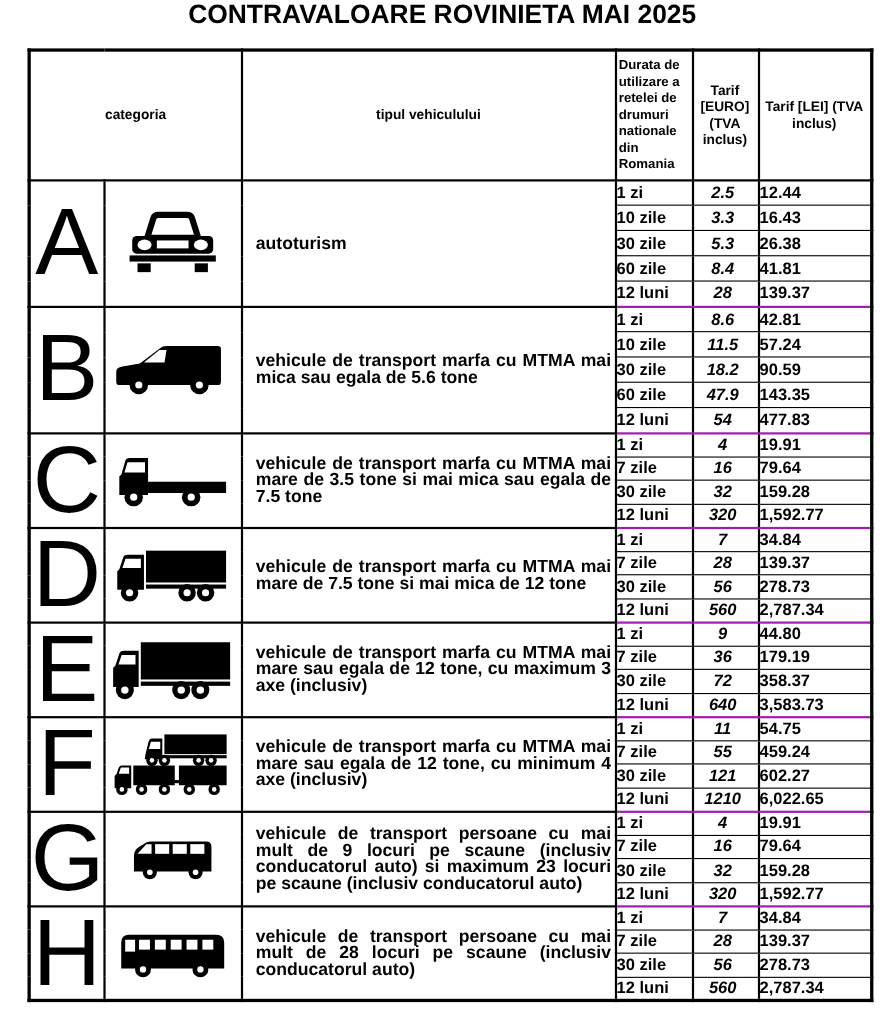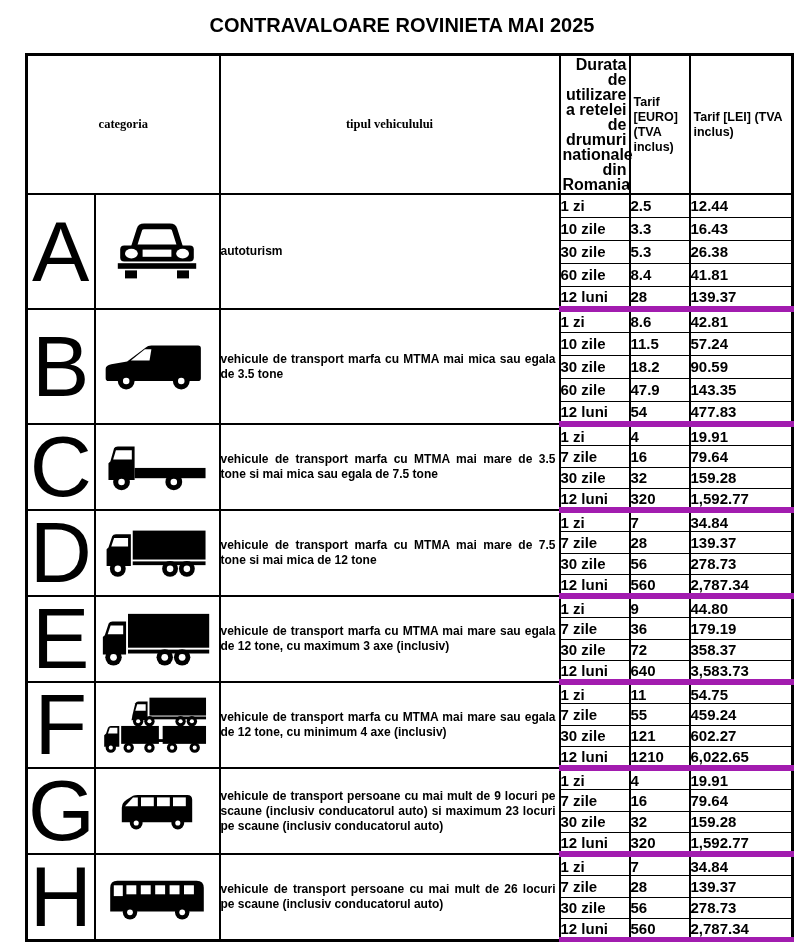--- a/index.html
+++ b/index.html
@@ -4,81 +4,81 @@
 <style>
   * { box-sizing: border-box; }
   html, body {
     margin: 0; padding: 0;
     width: 804px; height: 942px;
     background: #fff;
     font-family: "Liberation Sans", sans-serif;
     color: #000;
   }
   .page-title {
-    margin: 14px 0 0 0;
+    margin: 0 0 0 0;
     text-align: center;
-    font-size: 20px;
+    font-size: 24px;
     font-weight: bold;
     letter-spacing: 0px;
   }
   table.price-table {
     border-collapse: collapse;
     table-layout: fixed;
     margin: 16px 0 0 25px;
     width: 766px;
     border: 3px solid #000;
   }
   
   tr.head-row { height: 118px; }
   th {
     border: 2px solid #000;
     font-size: 12.5px;
     font-weight: bold;
     padding: 1px 3px;
     vertical-align: middle;
     line-height: 15px;
   }
-  th.h-cat, th.h-type { text-align: center; font-family: Liberation Serif, serif; }
-  th.h-dur { text-align: right; font-size: 16px; padding: 1px 2px; margin-left: 32px; }
-  th.h-euro, th.h-lei { text-align: left; padding-right: 4px; }
+  th.h-cat, th.h-type { text-align: center; }
+  th.h-dur { text-align: left; font-size: 12px; padding: 1px 2px; margin-left: 32px; }
+  th.h-euro, th.h-lei { text-align: center; padding-right: 4px; }
 
   
   td { border: 2px solid #000; padding: 0; vertical-align: middle; }
   td.cat-cell {
     text-align: center;
     font-size: 86px;
     line-height: 0.9;
     font-weight: normal;
     padding: 0;
   }
   td.icon-cell { text-align: center; }
   td.icon-cell svg { display: inline-block; vertical-align: middle; }
   td.desc-cell {
-    font-size: 12px;
+    font-size: 16px;
     font-weight: bold;
     line-height: 15px;
     text-align: justify;
-    padding: 1px 3px 1px 0;
+    padding: 1px 3px 1px 12px;
     vertical-align: middle;
   }
   td.dur-cell, td.euro-cell, td.lei-cell {
     border-top: 1px solid #000;
     border-bottom: 1px solid #000;
     font-size: 15px;
     font-weight: bold;
     white-space: nowrap;
   }
   td.dur-cell { text-align: left; }
-  td.euro-cell { text-align: left; padding-right: 5px; }
+  td.euro-cell { text-align: center; padding-right: 5px; font-style: italic; }
   td.lei-cell  { text-align: left; padding-right: 5px; }
 
   tr.sub { height: 21.5px; }
   tr.sub.tall { height: 23px; }
   tr.first-sub td { border-top: 2px solid #000; }
-  tr.last-sub td { border-bottom: 6px solid #a21caf; }
+  tr.last-sub td { border-bottom: 2px solid #a21caf; }
 </style>
 </head>
 <body>
 
 <h1 class="page-title">CONTRAVALOARE ROVINIETA MAI 2025</h1>
 
 <table class="price-table">
   <colgroup>
     <col style="width:68px">
     <col style="width:125px">
@@ -137,21 +137,21 @@
       <tr class="sub tall first-sub">
         <td class="cat-cell" rowspan="5">B</td>
         <td class="icon-cell" rowspan="5"><svg width="112" height="60" viewBox="0 0 120 64" fill="#000">
             <path d="M5,34 Q5,30 11,29 L28,26 L48,11 Q50,9 54,9 L104,9 Q107,9 107,12 L107,44 Q107,47 104,47 L8,47 Q5,47 5,44 Z"></path>
             <polygon points="32,25 47,13 54,13 52,25" fill="#fff"></polygon>
             <circle cx="27" cy="47" r="9"></circle>
             <circle cx="27" cy="47" r="3.5" fill="#fff"></circle>
             <circle cx="86" cy="47" r="9"></circle>
             <circle cx="86" cy="47" r="3.5" fill="#fff"></circle>
           </svg></td>
-        <td class="desc-cell" rowspan="5">vehicule de transport marfa cu MTMA mai mica sau egala de 3.5 tone</td>
+        <td class="desc-cell" rowspan="5">vehicule de transport marfa cu MTMA mai mica sau egala de 5.6 tone</td>
         <td class="dur-cell">1 zi</td>
         <td class="euro-cell">8.6</td>
         <td class="lei-cell">42.81</td>
       </tr>
       <tr class="sub tall">
         <td class="dur-cell">10 zile</td>
         <td class="euro-cell">11.5</td>
         <td class="lei-cell">57.24</td>
       </tr>
       <tr class="sub tall">
@@ -360,21 +360,21 @@
             <rect x="26" y="17" width="11" height="10" fill="#fff"></rect>
             <rect x="42" y="17" width="11" height="10" fill="#fff"></rect>
             <rect x="58" y="17" width="11" height="10" fill="#fff"></rect>
             <rect x="74" y="17" width="11" height="10" fill="#fff"></rect>
             <rect x="90" y="17" width="11" height="10" fill="#fff"></rect>
             <circle cx="30" cy="47" r="8"></circle>
             <circle cx="30" cy="47" r="3.2" fill="#fff"></circle>
             <circle cx="88" cy="47" r="8"></circle>
             <circle cx="88" cy="47" r="3.2" fill="#fff"></circle>
           </svg></td>
-        <td class="desc-cell" rowspan="4">vehicule de transport persoane cu mai mult de 26 locuri pe scaune (inclusiv conducatorul auto)</td>
+        <td class="desc-cell" rowspan="4">vehicule de transport persoane cu mai mult de 28 locuri pe scaune (inclusiv conducatorul auto)</td>
         <td class="dur-cell">1 zi</td>
         <td class="euro-cell">7</td>
         <td class="lei-cell">34.84</td>
       </tr>
       <tr class="sub">
         <td class="dur-cell">7 zile</td>
         <td class="euro-cell">28</td>
         <td class="lei-cell">139.37</td>
       </tr>
       <tr class="sub">

